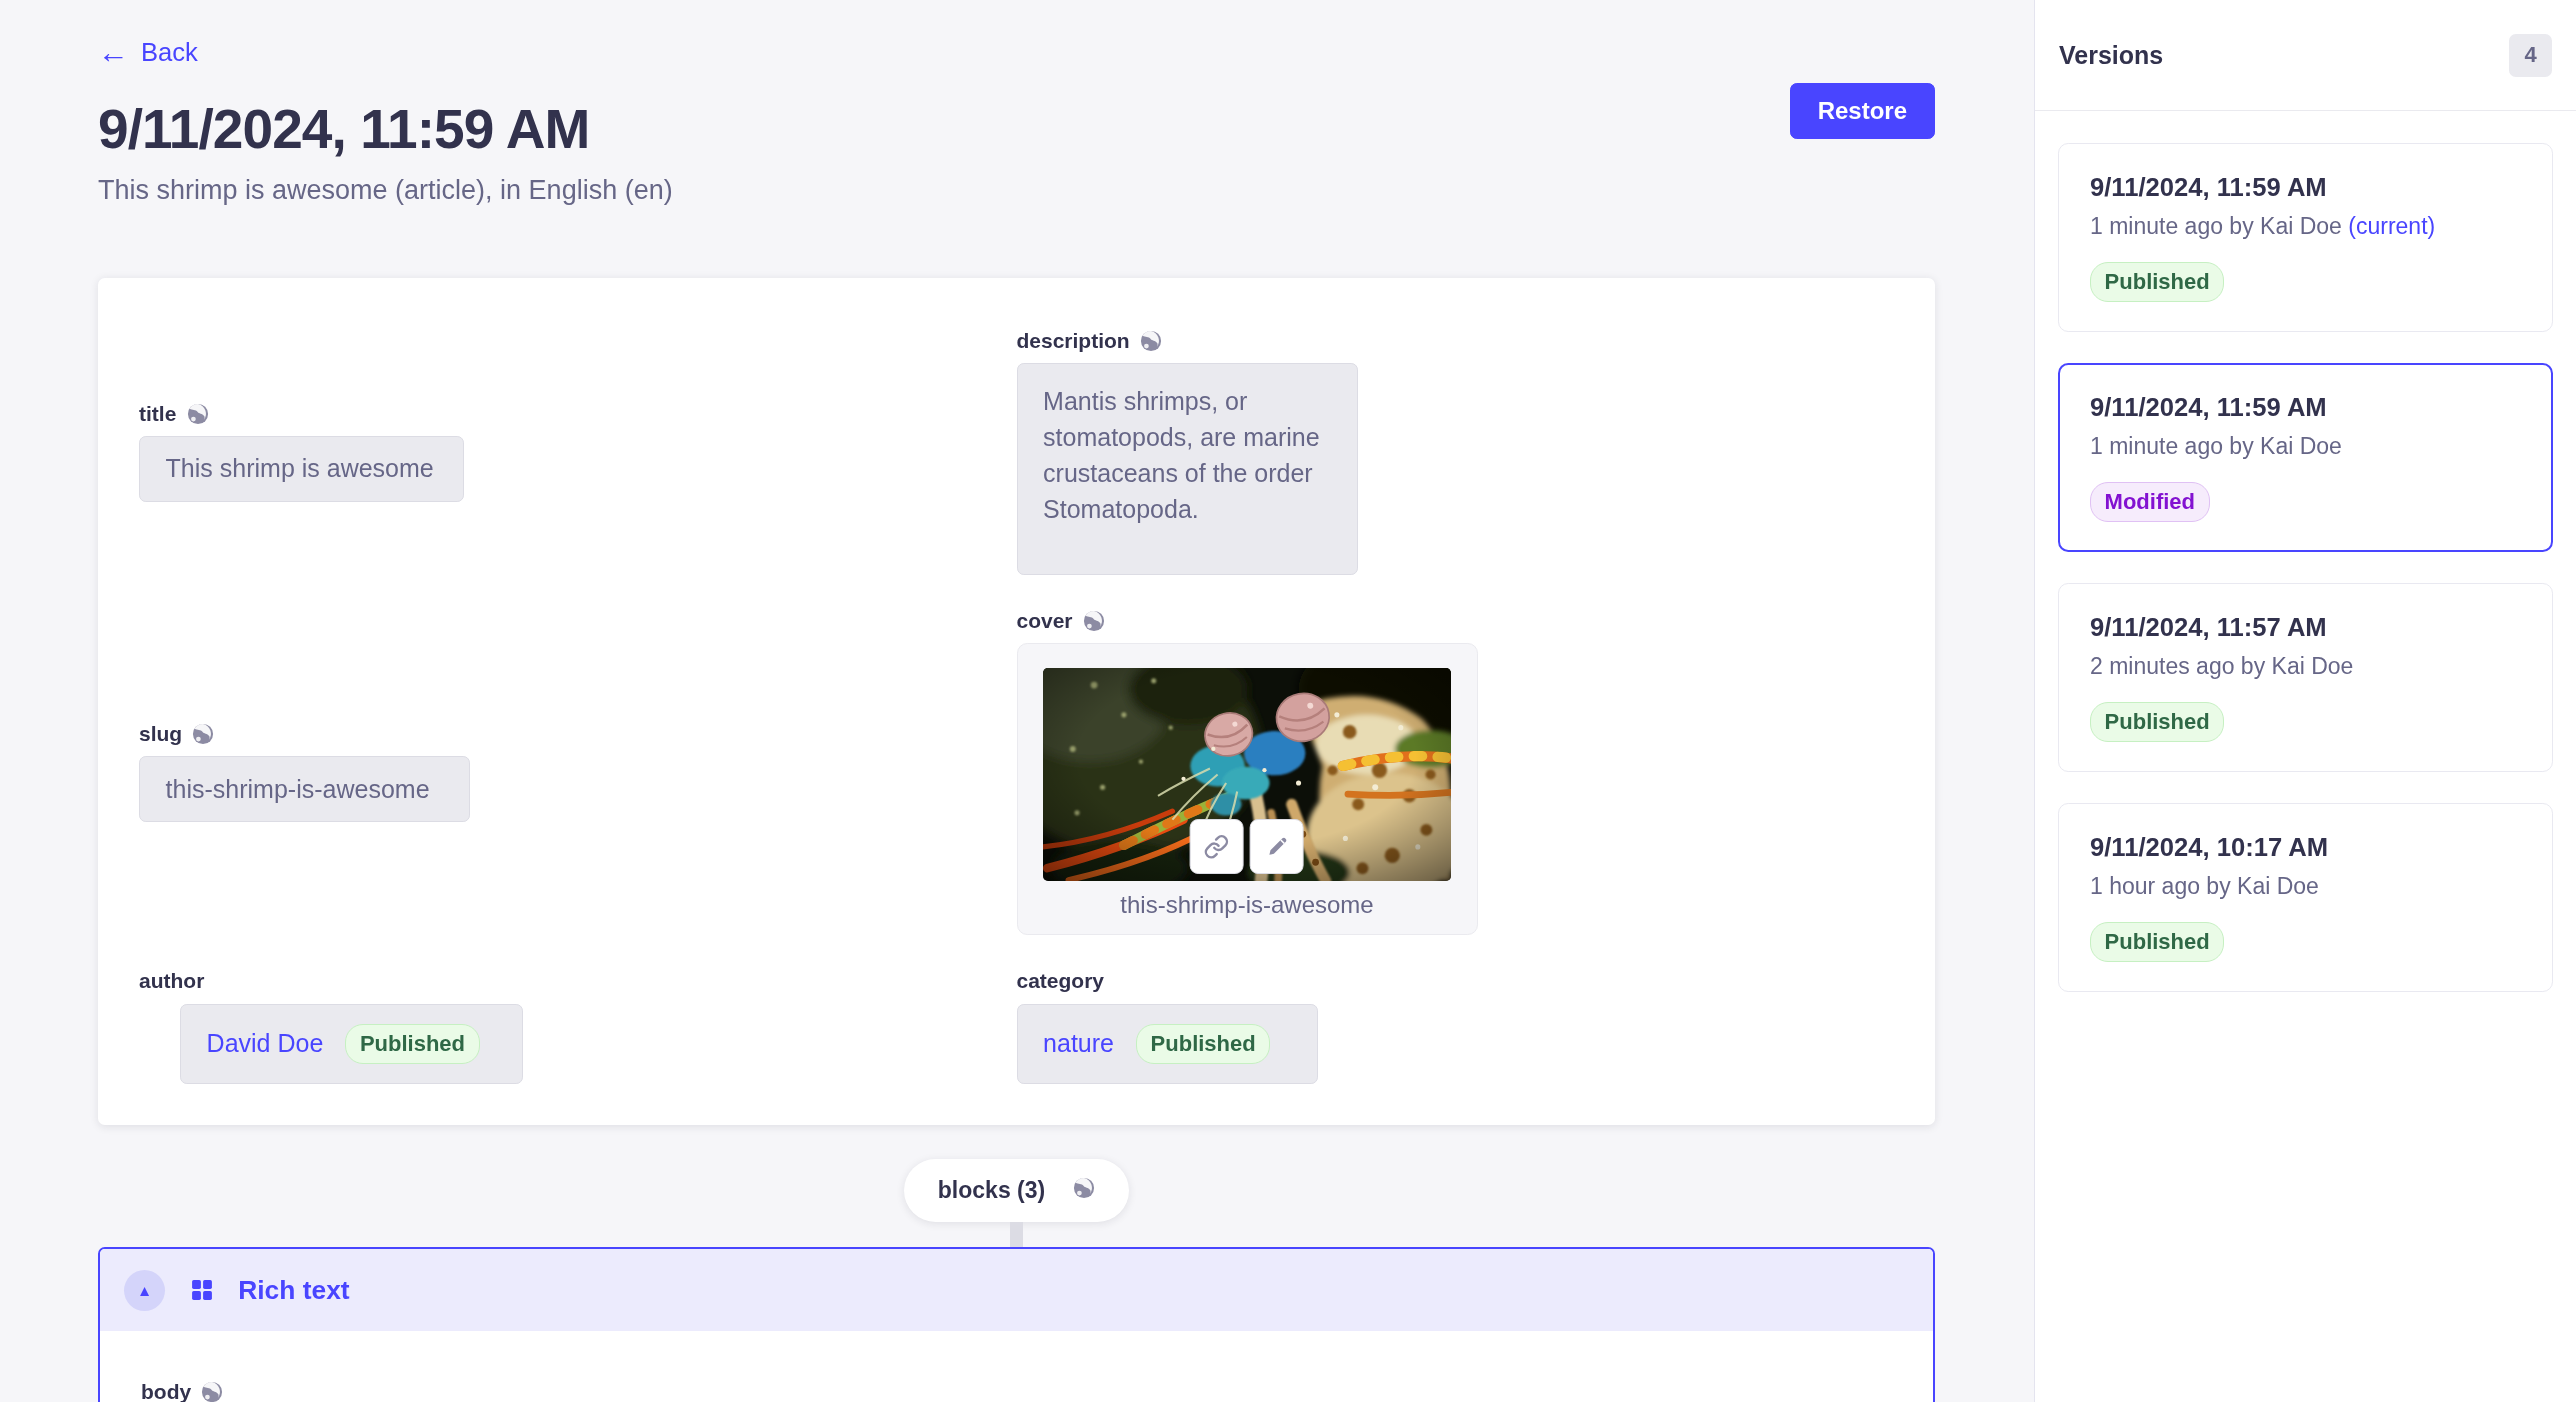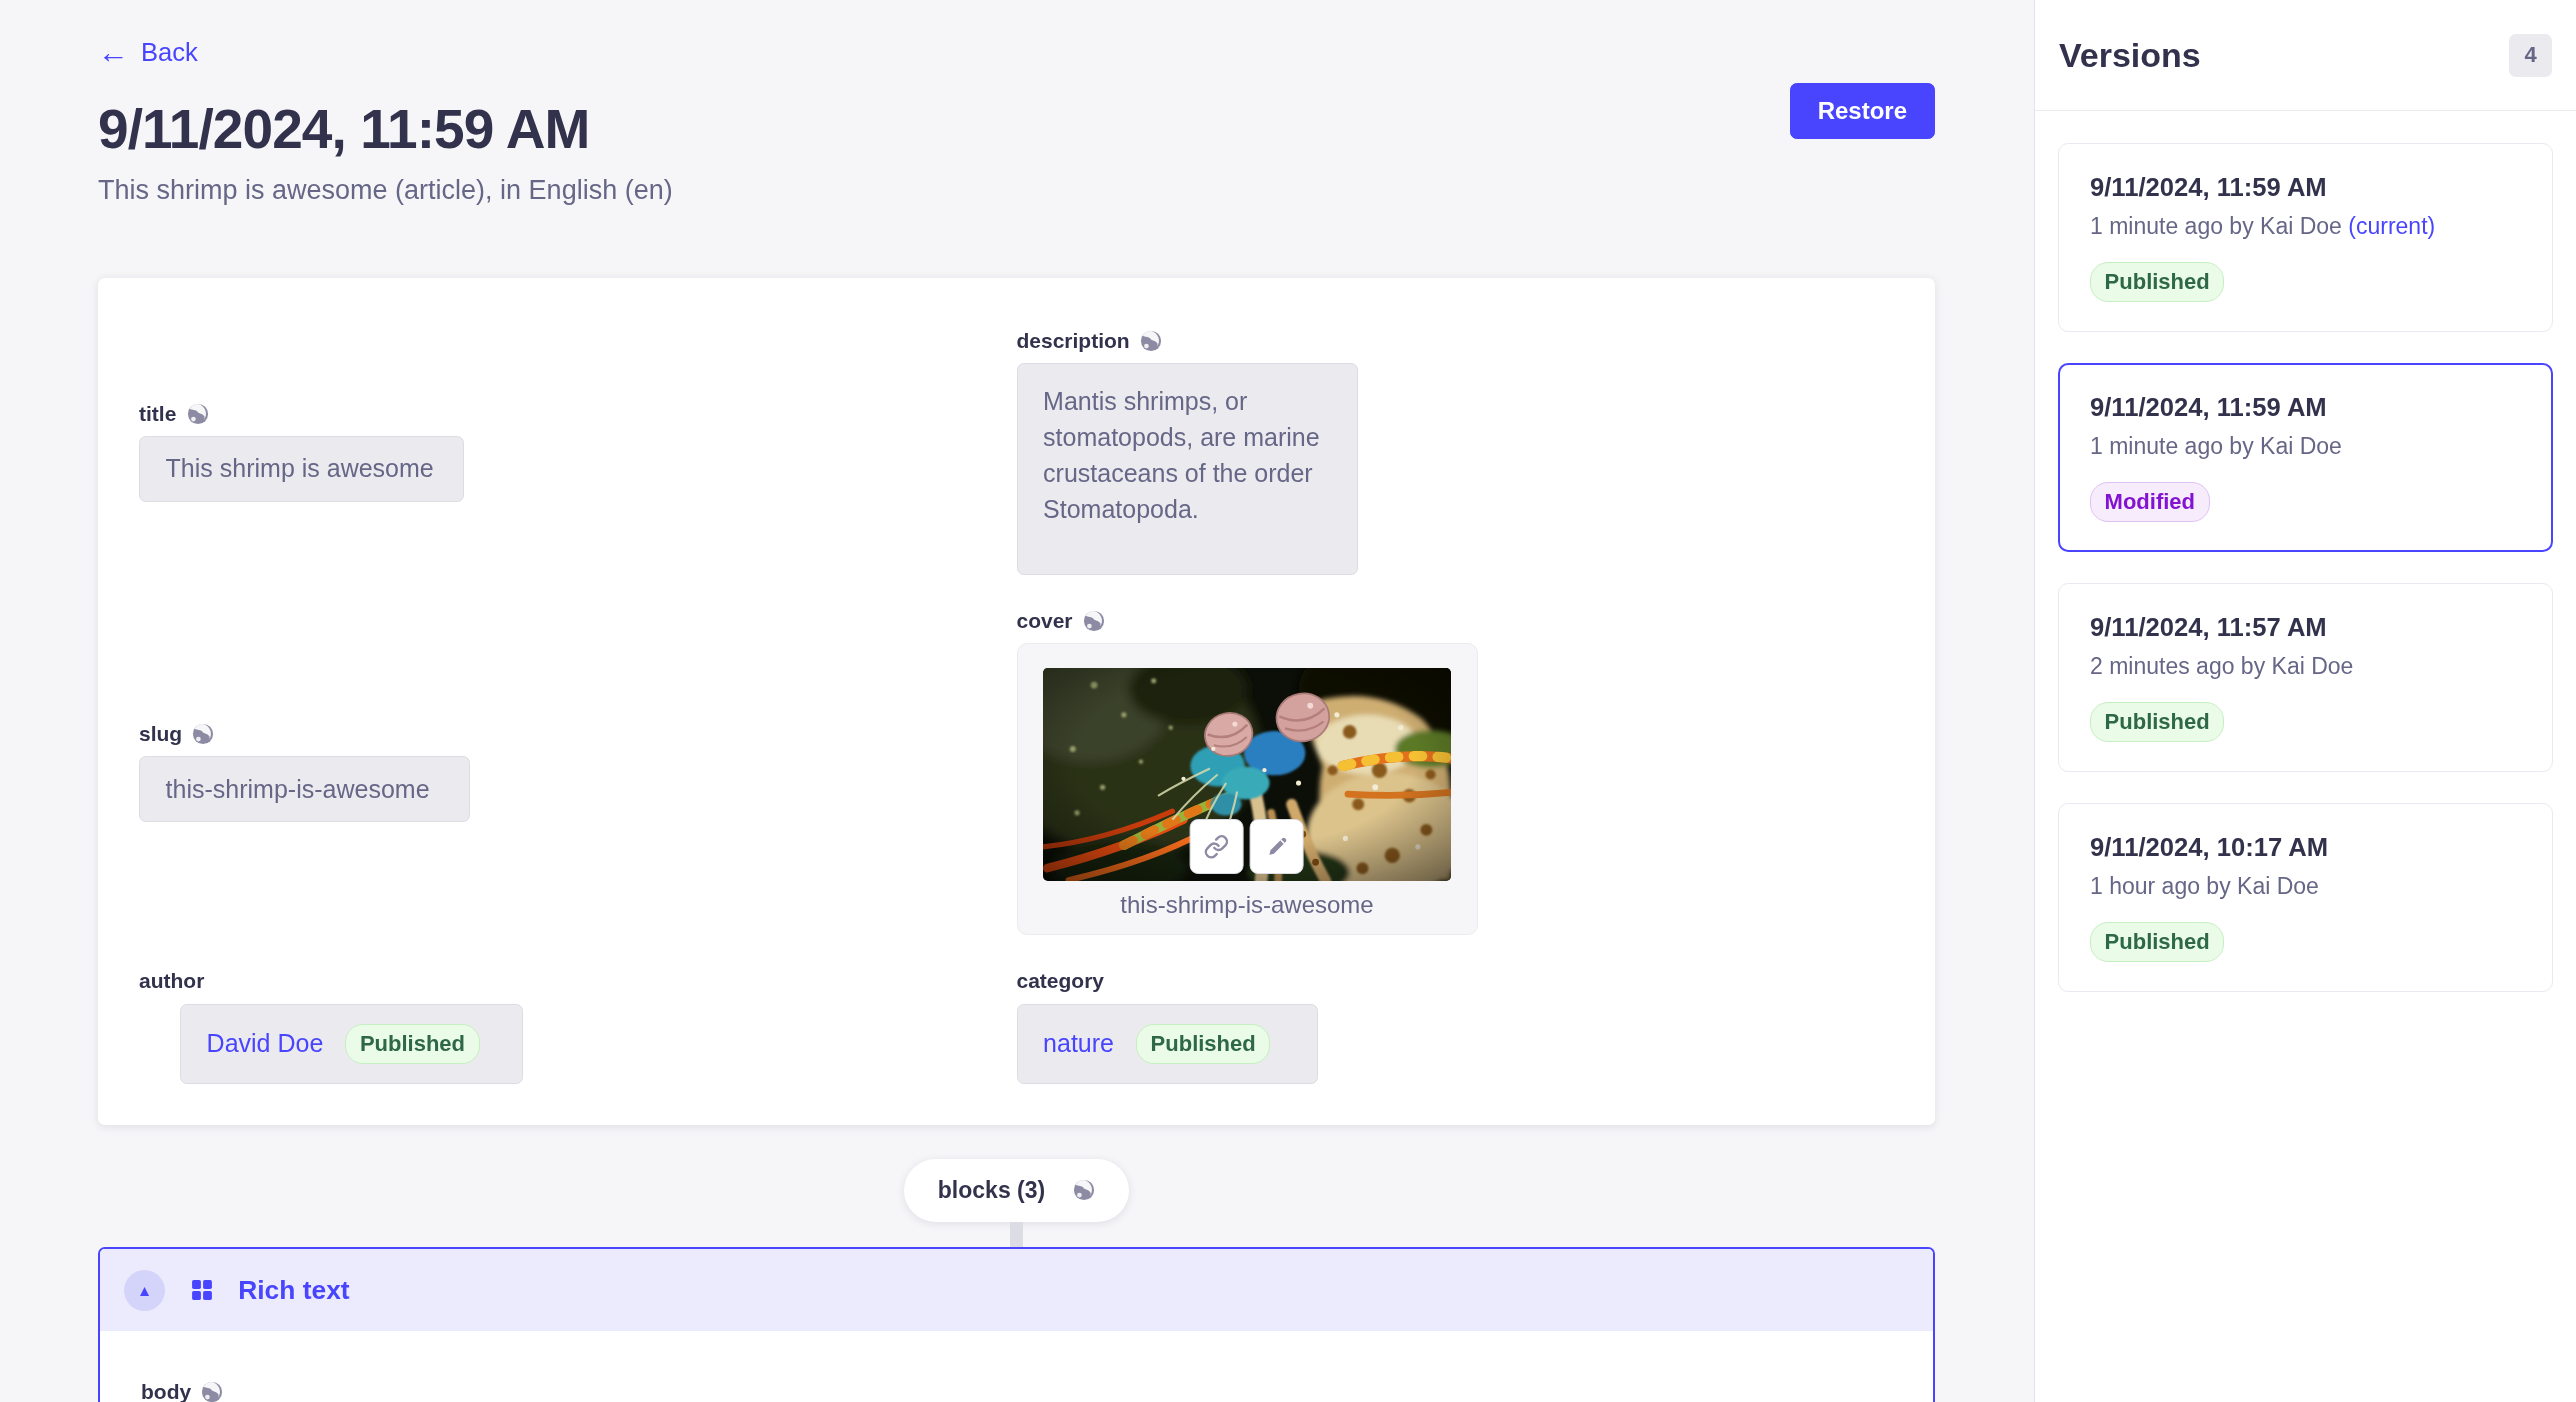--- a/index.html
+++ b/index.html
@@ -83,21 +83,21 @@
     display:flex; align-items:center; justify-content:center; cursor:pointer;
   }
   .cover-action-btn svg { width:25.6px; height:25.6px; }
   .cover-caption { margin-top:10.2px; text-align:center; font-size:24px; color:#666687; }
 
   
   .blocks-wrap { width:1837px; display:flex; flex-direction:column; align-items:center; margin-top:34px; }
   .blocks-pill {
     background:#fff; border-radius:851px; padding:18px 34px;
     box-shadow:0 1.7px 8.5px rgba(33,33,52,.1);
-    display:flex; align-items:center; gap:28px;
+    display:flex; align-items:flex-start; gap:28px;
   }
   .blocks-pill-label { font-size:23px; font-weight:700; color:#32324d; }
   .blocks-connector { width:12.8px; height:25.6px; background:#dcdce4; }
 
   .rich-block {
     width:1837px; border:2.6px solid #4945ff; border-radius:6.8px; background:#fff; overflow:hidden;
   }
   .rich-header {
     height:82px; background:#ecebfd; display:flex; align-items:center; padding:0 24px; gap:25.6px;
   }
@@ -112,21 +112,21 @@
 
   
   .versions {
     width:542px; height:1402px; background:#fff; border-left:1.7px solid #e4e4ef;
     display:flex; flex-direction:column; flex:none;
   }
   .versions-header {
     height:111px; flex:none; display:flex; align-items:center; justify-content:space-between;
     padding:0 24px; border-bottom:1.7px solid #eaeaef;
   }
-  .versions-title { font-size:34px; font-weight:700; color:#32324d; }
+  .versions-title { font-size:25px; font-weight:700; color:#32324d; }
   .versions-count {
     background:#eaeaef; color:#666687; font-size:22px; font-weight:700;
     padding:8.5px 15.3px; border-radius:6.8px;
   }
   .versions-list { padding:32px 23px; display:flex; flex-direction:column; gap:31px; overflow:hidden; }
   .vcard {
     background:#fff; border:1.7px solid #e9e9f1; border-radius:10.2px; padding:29px 31px; cursor:pointer;
   }
   .vcard.selected { border:2.6px solid #4945ff; padding:28px 30px; }
   .vdate { font-size:25.6px; font-weight:700; color:#32324d; }

